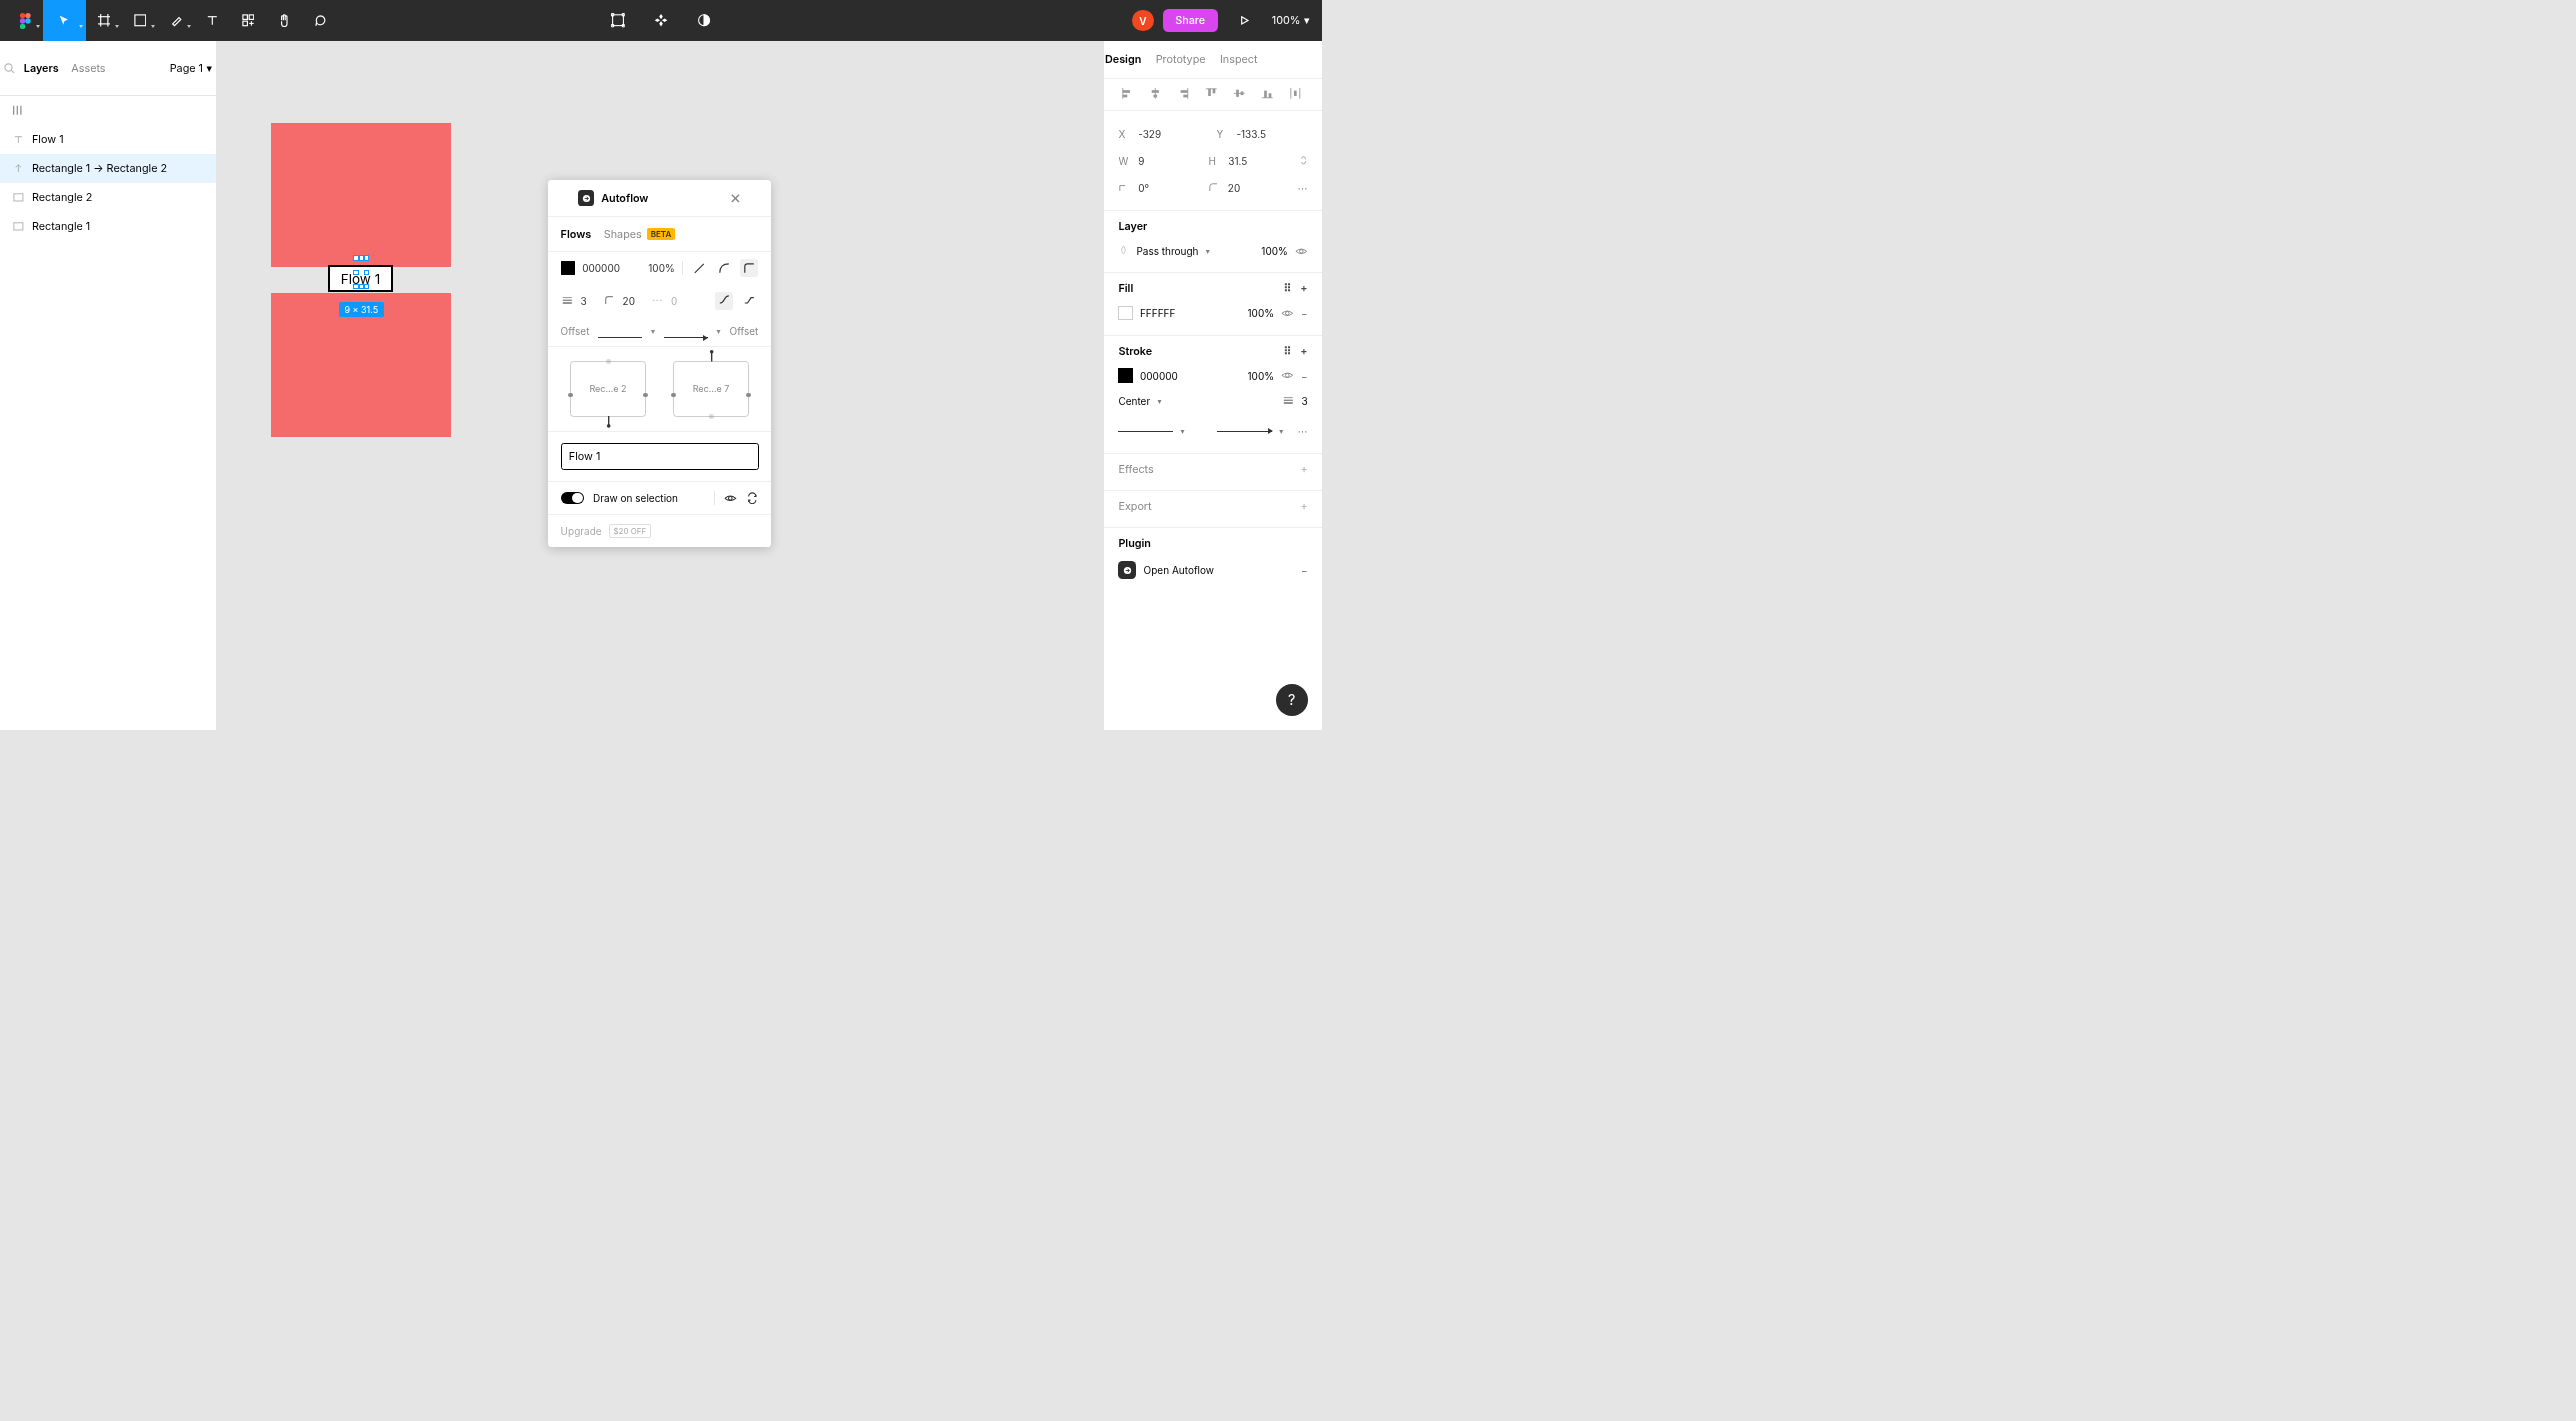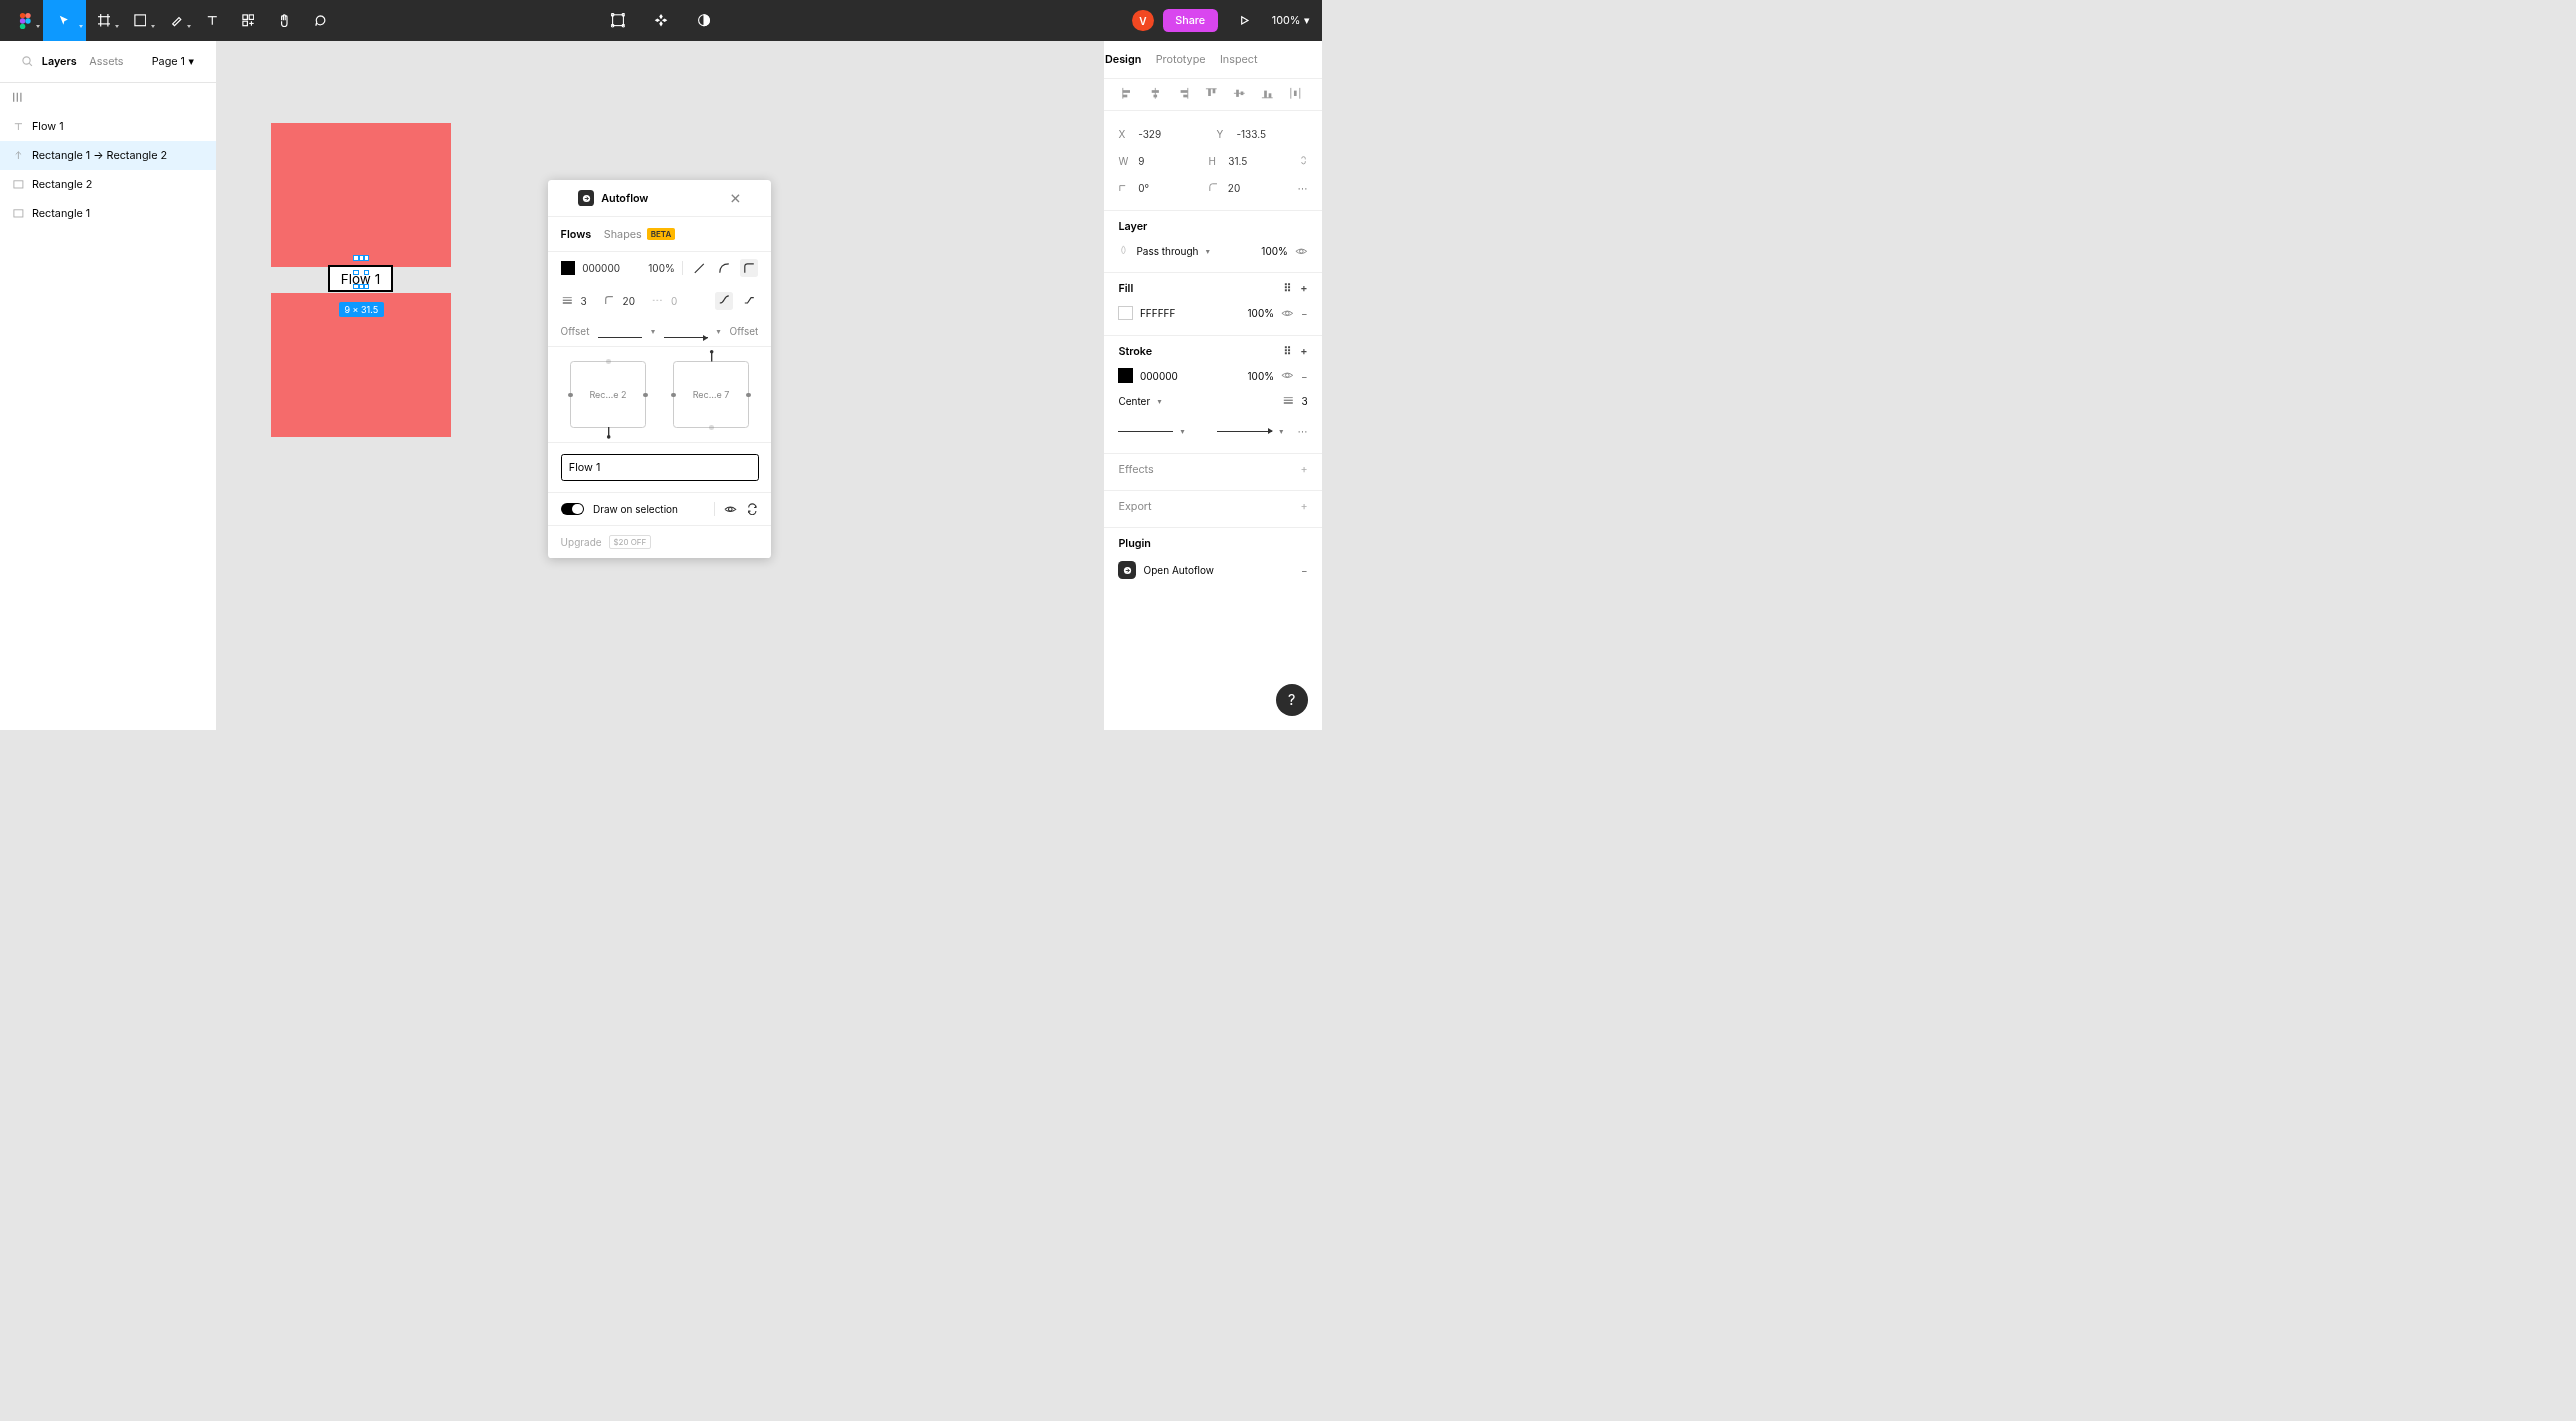--- a/index.html
+++ b/index.html
@@ -13,21 +13,21 @@
 .tool-btn.active { background: #0d99ff; }
 .tool-caret::after { content: ""; position: absolute; right: 3.6px; bottom: 12.6px; border-left: 2.7px solid transparent; border-right: 2.7px solid transparent; border-top: 3.6px solid #fff; opacity: 0.7; }
 .toolbar-center { position: absolute; left: 50%; transform: translateX(-50%); display: flex; gap: 7.2px; }
 .toolbar-right { margin-left: auto; display: flex; align-items: center; gap: 9px; }
 .avatar { width: 21.6px; height: 21.6px; border-radius: 50%; background: #f24822; display: flex; align-items: center; justify-content: center; font-size: 10px; font-weight: 600; }
 .share-btn { background: #d946ef; color: #fff; padding: 5.4px 12.6px; border-radius: 5.4px; font-size: 10.8px; font-weight: 500; border: none; cursor: pointer; }
 .zoom { font-size: 10.8px; display: flex; align-items: center; gap: 3.6px; padding-right: 5.4px; }
 
 
 .left-panel { position: absolute; top: 41px; left: 0; width: 217px; height: calc(100% - 41px); background: #fff; border-right: 0.9px solid #e5e5e5; }
-.left-head { height: 42px; display: flex; align-items: center; padding: 0 22px; border-bottom: 0.9px solid #e5e5e5; font-size: 10.8px; }
+.left-head { height: 55px; display: flex; align-items: center; padding: 0 4px; border-bottom: 0.9px solid #e5e5e5; font-size: 10.8px; }
 .left-head .search { margin-right: 9px; opacity: 0.6; }
 .left-head .tab { margin-right: 12.6px; color: #888; cursor: pointer; }
 .left-head .tab.active { color: #000; font-weight: 600; }
 .left-head .page { margin-left: auto; display: flex; align-items: center; gap: 3.6px; cursor: pointer; }
 .left-sub { height: 29px; display: flex; align-items: center; padding: 0 10.8px; }
 .layer-row { height: 29px; display: flex; align-items: center; padding: 0 10.8px 0 32px; font-size: 10.8px; cursor: pointer; position: relative; }
 .layer-row.selected { background: #e5f4ff; }
 .layer-icon { position: absolute; left: 12.6px; width: 12.6px; height: 12.6px; display: flex; align-items: center; justify-content: center; opacity: 0.7; }
 
 
@@ -55,21 +55,21 @@
 .color-chip.white { background: #fff; border: 0.9px solid #ccc; }
 .val { color: #333; }
 .sep { width: 0.9px; height: 14.4px; background: #e5e5e5; }
 .style-btn { width: 18px; height: 18px; display: flex; align-items: center; justify-content: center; cursor: pointer; border-radius: 2.7px; }
 .style-btn.active { background: #f0f0f0; }
 .offset-row { display: flex; align-items: center; padding: 7.2px 12.6px; gap: 9px; font-size: 10px; color: #888; border-bottom: 0.9px solid #eee; }
 .arrow-pick { flex: 1; height: 14.4px; border-bottom: 0.9px solid #333; position: relative; }
 .arrow-pick.end::after { content: ""; position: absolute; right: -0.9px; bottom: -3.6px; border-left: 5.4px solid #333; border-top: 3.6px solid transparent; border-bottom: 3.6px solid transparent; }
 .arrow-caret { font-size: 8px; color: #888; }
 .preview { padding: 14.4px 12.6px; display: flex; gap: 27px; justify-content: center; border-bottom: 0.9px solid #eee; }
-.preview-box { width: 76px; height: 67px; border: 0.9px solid #ccc; border-radius: 3.6px; display: flex; align-items: center; justify-content: center; font-size: 9px; color: #888; position: relative; }
+.preview-box { width: 76px; height: 56px; border: 0.9px solid #ccc; border-radius: 3.6px; display: flex; align-items: center; justify-content: center; font-size: 9px; color: #888; position: relative; }
 .preview-dot { width: 4.5px; height: 4.5px; background: #888; border-radius: 50%; position: absolute; }
 .name-input { margin: 10.8px 12.6px; width: calc(100% - 25px); height: 27px; border: 1.8px solid #000; border-radius: 2.7px; padding: 0 7.2px; font-size: 10.8px; }
 .draw-row { display: flex; align-items: center; padding: 9px 12.6px; gap: 9px; font-size: 10px; border-top: 0.9px solid #eee; }
 .toggle { width: 23.4px; height: 12.6px; background: #000; border-radius: 9px; position: relative; }
 .toggle::after { content: ""; position: absolute; right: 0.9px; top: 0.9px; width: 10.8px; height: 10.8px; background: #fff; border-radius: 50%; }
 .upgrade-row { padding: 9px 12.6px; font-size: 10px; color: #aaa; display: flex; align-items: center; gap: 7.2px; border-top: 0.9px solid #eee; }
 .upgrade-badge { border: 0.9px solid #ddd; padding: 0.9px 3.6px; border-radius: 2px; font-size: 8px; }
 
 
 .right-panel { position: absolute; top: 41px; right: 0; width: 219px; height: calc(100% - 41px); background: #fff; border-left: 0.9px solid #e5e5e5; font-size: 10px; }

